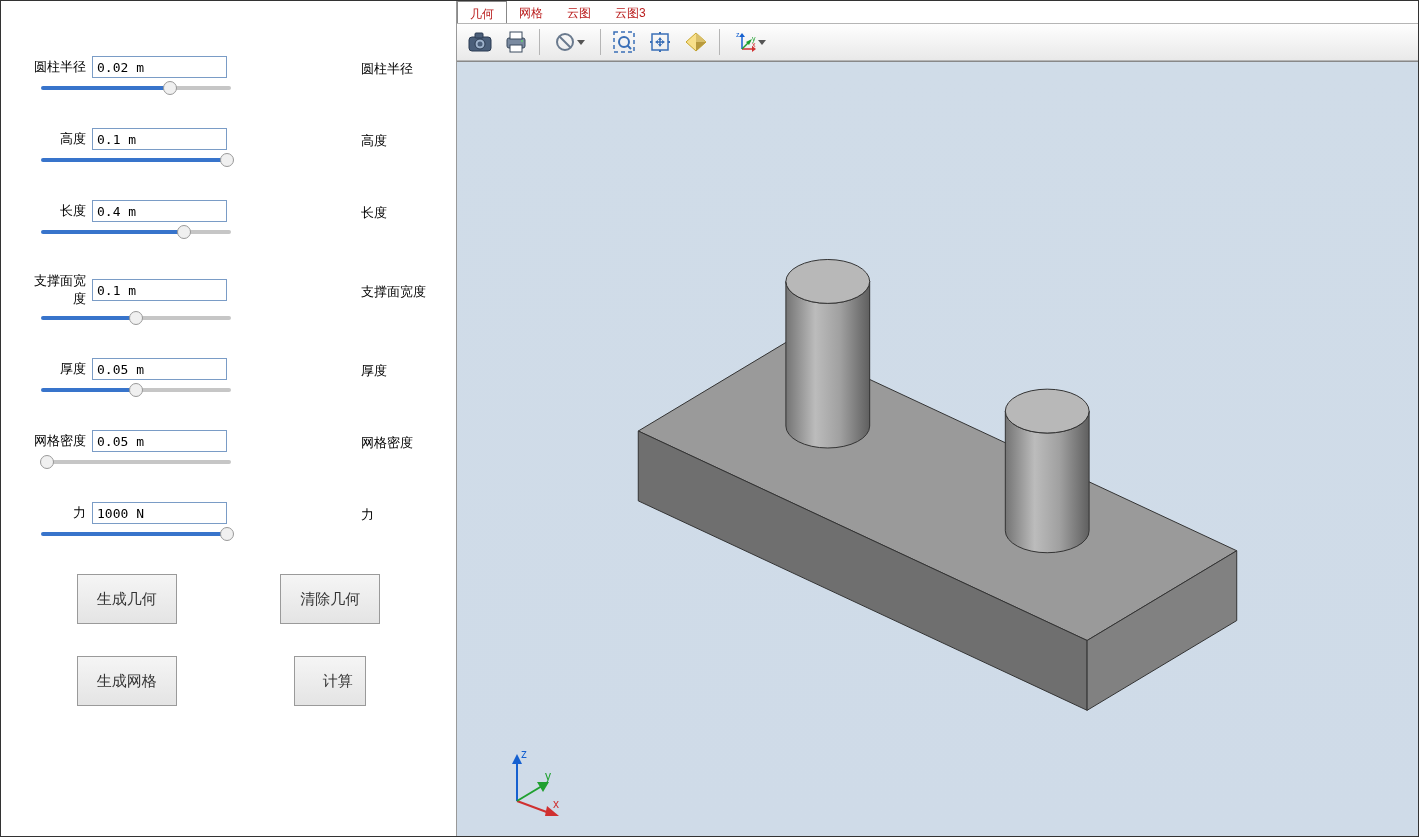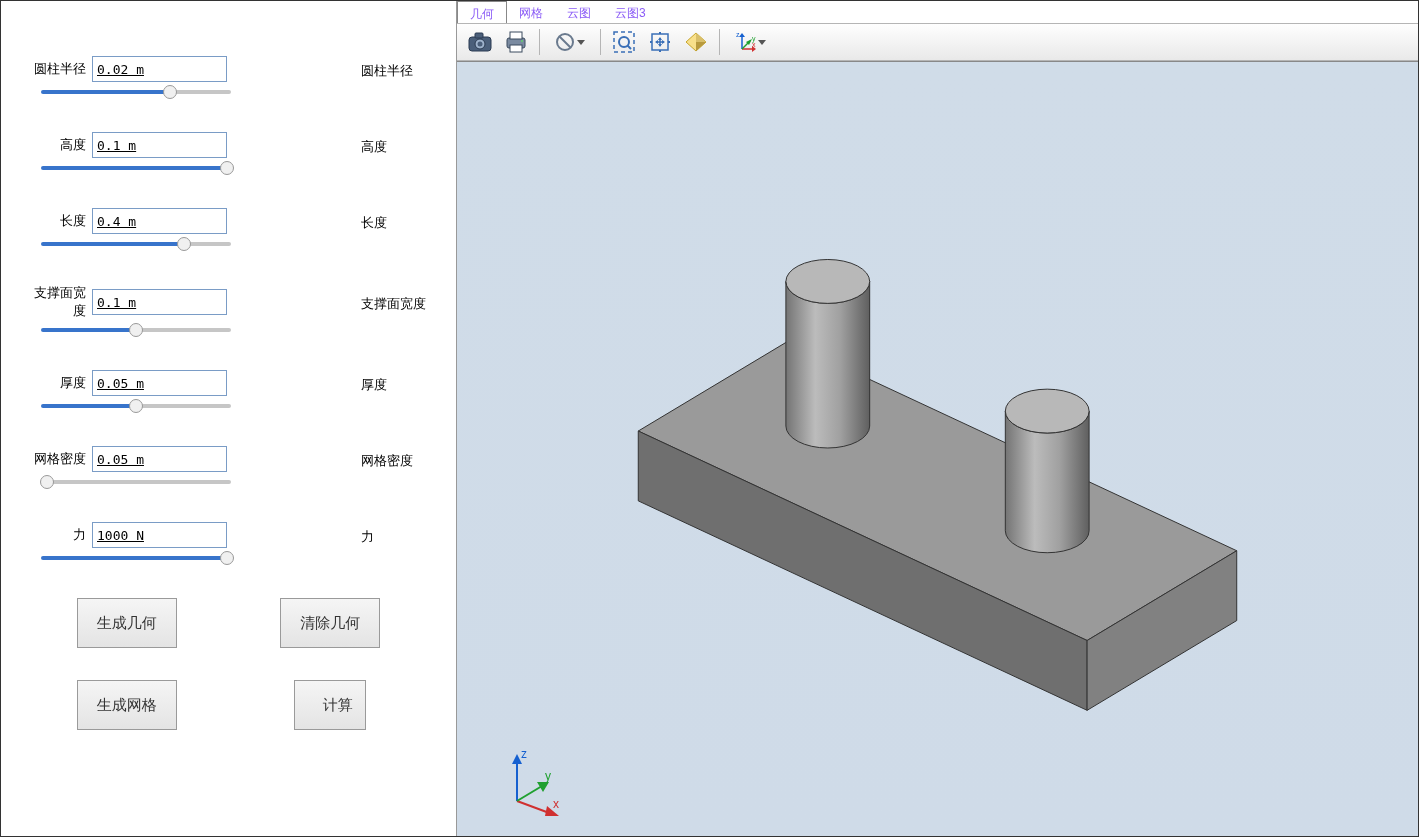--- a/index.html
+++ b/index.html
@@ -37,25 +37,24 @@
   width: 55px;
   text-align: right;
   font-size: 13px;
   margin-right: 6px;
   color: #000;
 }
 .param-input {
   width: 135px;
   height: 22px;
   border: 1px solid #7a9cc6;
-  padding: 12px 4px;
+  padding: 0 4px;
   font-family: monospace;
   font-size: 13px;
   background: #fff;
-  text-decoration: underline;
 }
 .right-label {
   position: absolute;
   left: 330px;
   font-size: 13px;
   color: #000;
   margin-top: 3px;
 }
 .slider-wrap {
   margin-left: 10px;
@@ -120,21 +119,21 @@
   background: #fff;
   font-size: 12px;
   align-items: stretch;
 }
 .tab {
   padding: 12px 12px;
   border-right: none;
   cursor: pointer;
   display: flex;
   align-items: center;
-  color: #8b5cf6;
+  color: #b91c1c;
 }
 .tab.active {
   border: 1px solid #888;
   border-bottom: none;
   background: #fff;
 }
 .toolbar {
   height: 38px;
   border-top: 1px solid #b5b5b5;
   border-bottom: 1px solid #b5b5b5;

